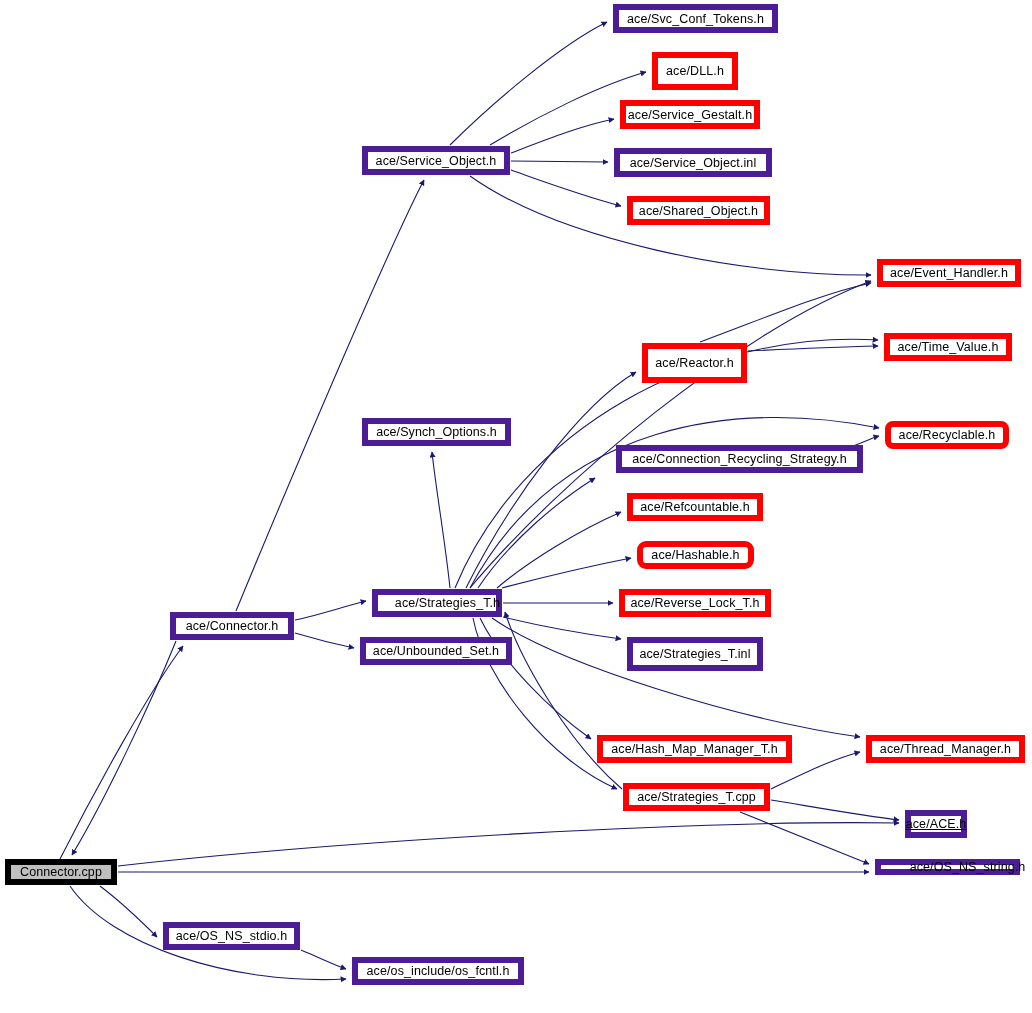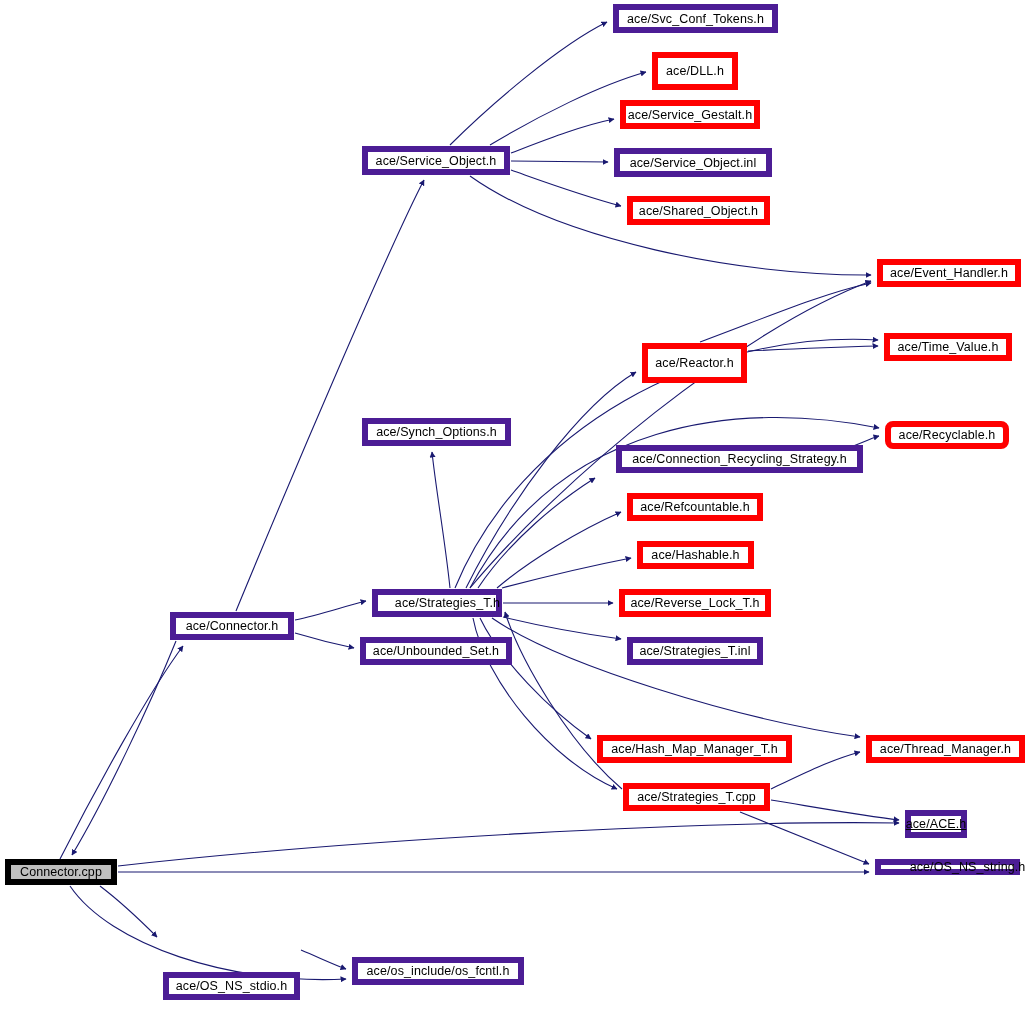--- a/index.html
+++ b/index.html
@@ -101,50 +101,50 @@
       </div>
       <div class="node red" style="left: 885px; top: 421px; width: 124px; height: 28px; border-radius: 8px;">
         <span>ace/Recyclable.h</span>
       </div>
       <div class="node" style="left: 572px; top: 445px; width: 247px; height: 28px; margin-left: 44px;">
         <span>ace/Connection_Recycling_Strategy.h</span>
       </div>
       <div class="node red" style="left: 627px; top: 493px; width: 136px; height: 28px;">
         <span>ace/Refcountable.h</span>
       </div>
-      <div class="node red" style="left: 637px; top: 541px; width: 117px; height: 28px;">
+      <div class="node red" style="left: 637px; top: 541px; width: 117px; height: 28px; border-radius: 9px;">
         <span>ace/Hashable.h</span>
       </div>
       <div class="node" style="left: 372px; top: 589px; width: 130px; height: 28px; padding-left: 21px;">
         <span>ace/Strategies_T.h</span>
       </div>
       <div class="node red" style="left: 619px; top: 589px; width: 152px; height: 28px;">
         <span>ace/Reverse_Lock_T.h</span>
       </div>
       <div class="node" style="left: 360px; top: 637px; width: 152px; height: 28px;">
         <span>ace/Unbounded_Set.h</span>
       </div>
-      <div class="node" style="left: 627px; top: 637px; width: 136px; height: 28px;">
+      <div class="node" style="left: 627px; top: 637px; width: 136px; height: 34px;">
         <span>ace/Strategies_T.inl</span>
       </div>
       <div class="node red" style="left: 597px; top: 735px; width: 195px; height: 28px;">
         <span>ace/Hash_Map_Manager_T.h</span>
       </div>
       <div class="node red" style="left: 866px; top: 735px; width: 159px; height: 28px;">
         <span>ace/Thread_Manager.h</span>
       </div>
       <div class="node red" style="left: 623px; top: 783px; width: 147px; height: 28px;">
         <span>ace/Strategies_T.cpp</span>
       </div>
       <div class="node" style="left: 905px; top: 810px; width: 62px; height: 28px; text-decoration: underline;">
         <span>ace/ACE.h</span>
       </div>
       <div class="node" style="left: 875px; top: 859px; width: 145px; height: 16px; padding-left: 40px;">
         <span>ace/OS_NS_string.h</span>
       </div>
-      <div class="node" style="left: 163px; top: 972px; width: 137px; height: 28px;">
+      <div class="node" style="left: 163px; top: 922px; width: 137px; height: 28px;">
         <span>ace/OS_NS_stdio.h</span>
       </div>
       <div class="node" style="left: 352px; top: 957px; width: 172px; height: 28px;">
         <span>ace/os_include/os_fcntl.h</span>
       </div>
     </div>
 </div>
 
 </body></html>

